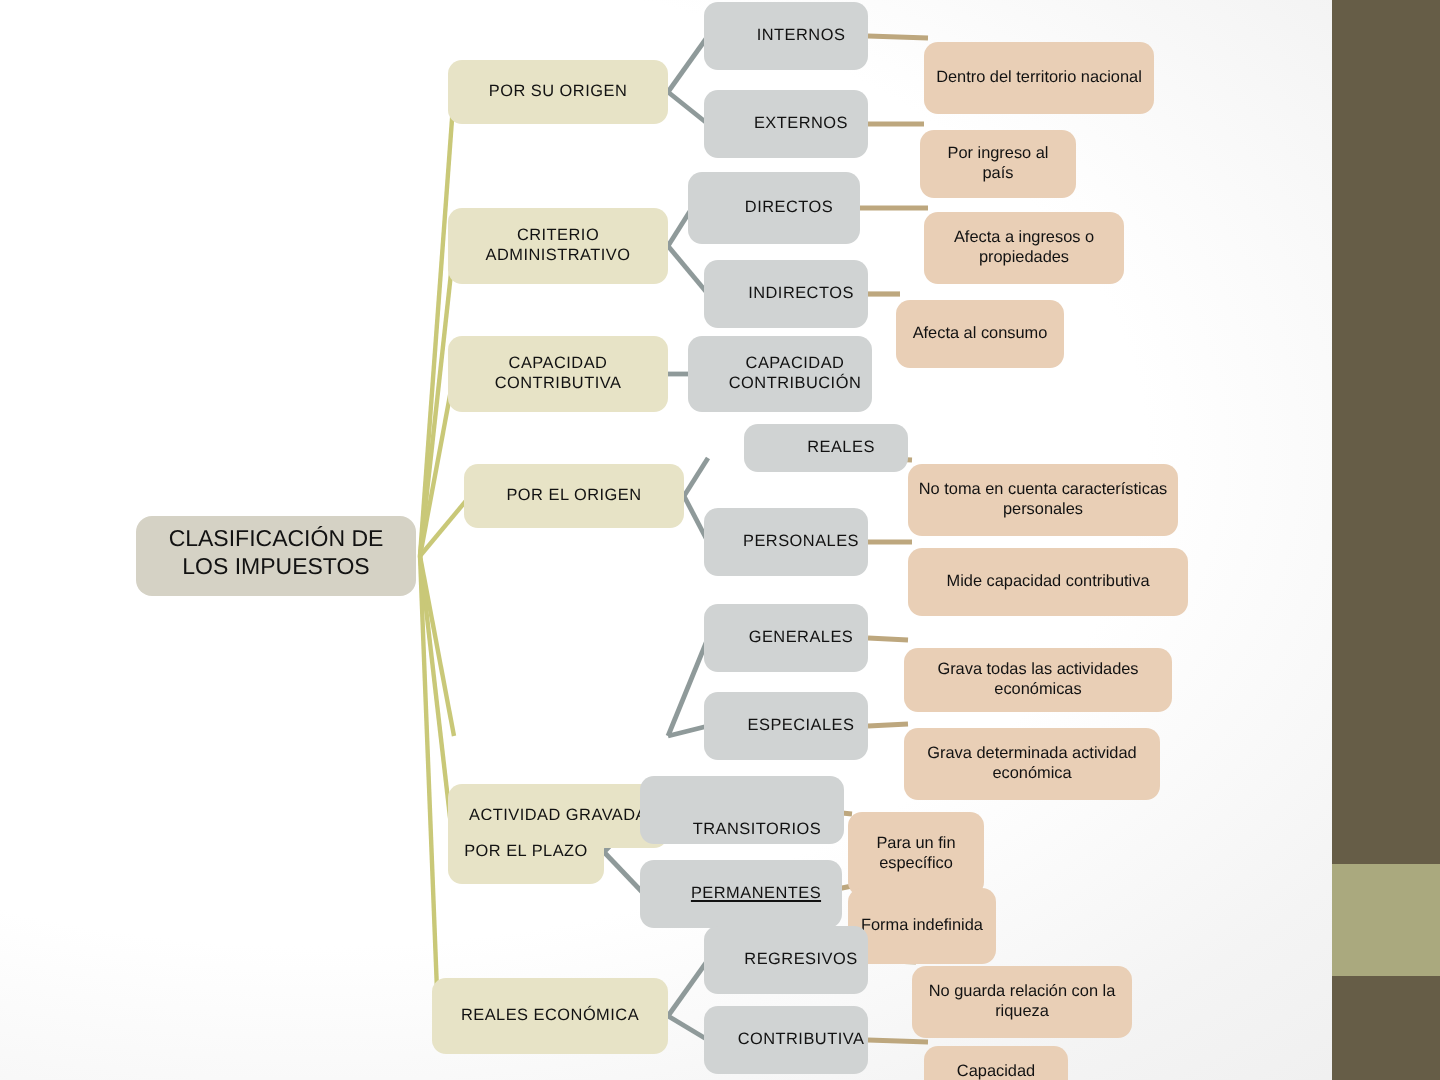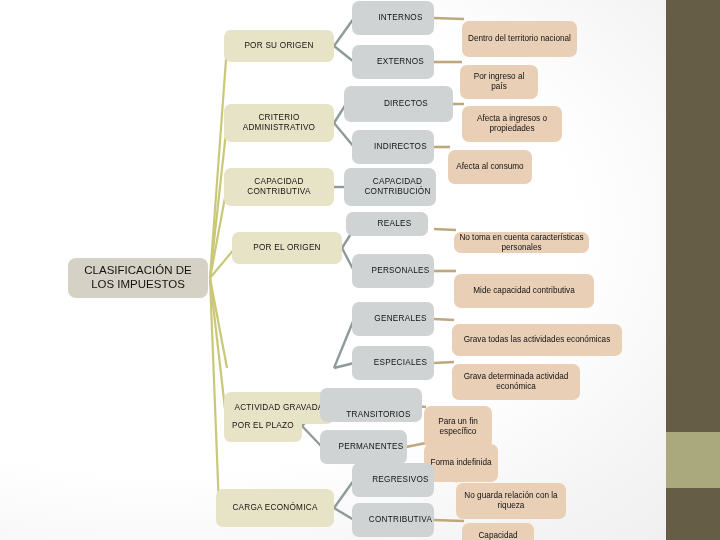--- a/index.html
+++ b/index.html
@@ -105,85 +105,85 @@
       </div>
       <div class="node lvl3" style="left: 352px; top: 45px; width: 82px; height: 34px;">
         <span>EXTERNOS</span>
       </div>
       <div class="node lvl4" style="left: 460px; top: 45px; width: 78px; height: 34px;">
         <span>Por ingreso al país</span>
       </div>
       <div class="node lvl2" style="left: 224px; top: 104px; width: 110px; height: 38px;">
         <span>CRITERIO ADMINISTRATIVO</span>
       </div>
-      <div class="node lvl3" style="left: 344px; top: 86px; width: 109px; height: 36px;">
+      <div class="node lvl3" style="left: 344px; top: 86px; width: 86px; height: 36px;">
         <span>DIRECTOS</span>
       </div>
       <div class="node lvl4" style="left: 462px; top: 86px; width: 100px; height: 36px;">
         <span>Afecta a ingresos o propiedades</span>
       </div>
       <div class="node lvl3" style="left: 352px; top: 130px; width: 82px; height: 34px;">
         <span>INDIRECTOS</span>
       </div>
       <div class="node lvl4" style="left: 448px; top: 130px; width: 84px; height: 34px;">
         <span>Afecta al consumo</span>
       </div>
       <div class="node lvl2" style="left: 224px; top: 168px; width: 110px; height: 38px;">
         <span>CAPACIDAD CONTRIBUTIVA</span>
       </div>
       <div class="node lvl3" style="left: 344px; top: 168px; width: 92px; height: 38px;">
         <span>CAPACIDAD CONTRIBUCIÓN</span>
       </div>
       <div class="node lvl2" style="left: 232px; top: 232px; width: 110px; height: 32px;">
         <span>POR EL ORIGEN</span>
       </div>
-      <div class="node lvl3" style="left: 346px; top: 212px; width: 82px; height: 24px;">
+      <div class="node lvl3" style="left: 372px; top: 212px; width: 82px; height: 24px;">
         <span>REALES</span>
       </div>
-      <div class="node lvl4" style="left: 454px; top: 212px; width: 135px; height: 21px;">
+      <div class="node lvl4" style="left: 454px; top: 212px; width: 135px; height: 36px;">
         <span>No toma en cuenta características personales</span>
       </div>
       <div class="node lvl3" style="left: 352px; top: 254px; width: 82px; height: 34px;">
         <span>PERSONALES</span>
       </div>
       <div class="node lvl4" style="left: 454px; top: 254px; width: 140px; height: 34px;">
         <span>Mide capacidad contributiva</span>
       </div>
       <div class="node lvl2" style="left: 224px; top: 352px; width: 110px; height: 32px; margin-top: 40px;">
         <span>ACTIVIDAD GRAVADA</span>
       </div>
       <div class="node lvl3" style="left: 352px; top: 302px; width: 82px; height: 34px;">
         <span>GENERALES</span>
       </div>
-      <div class="node lvl4" style="left: 452px; top: 304px; width: 170px; height: 32px;">
+      <div class="node lvl4" style="left: 452px; top: 304px; width: 134px; height: 32px;">
         <span>Grava todas las actividades económicas</span>
       </div>
       <div class="node lvl3" style="left: 352px; top: 346px; width: 82px; height: 34px;">
         <span>ESPECIALES</span>
       </div>
       <div class="node lvl4" style="left: 452px; top: 344px; width: 128px; height: 36px;">
         <span>Grava determinada actividad económica</span>
       </div>
       <div class="node lvl2" style="left: 224px; top: 410px; width: 78px; height: 32px;">
         <span>POR EL PLAZO</span>
       </div>
       <div class="node lvl3" style="left: 320px; top: 388px; width: 102px; height: 34px; align-items: flex-end;">
         <span>TRANSITORIOS</span>
       </div>
       <div class="node lvl4" style="left: 424px; top: 386px; width: 68px; height: 42px;">
         <span>Para un fin específico</span>
       </div>
-      <div class="node lvl3" style="left: 320px; top: 430px; width: 87px; height: 34px;">
+      <div class="node lvl3" style="left: 320px; top: 430px; width: 101px; height: 34px; text-decoration: underline;">
         <span>PERMANENTES</span>
       </div>
       <div class="node lvl4" style="left: 424px; top: 424px; width: 74px; height: 38px;">
         <span>Forma indefinida</span>
       </div>
       <div class="node lvl2" style="left: 216px; top: 489px; width: 118px; height: 38px;">
-        <span>CARGA ECONÓMICA</span>
+        <span>REALES ECONÓMICA</span>
       </div>
       <div class="node lvl3" style="left: 352px; top: 463px; width: 82px; height: 34px; text-align: center;">
         <span>REGRESIVOS</span>
       </div>
       <div class="node lvl4" style="left: 456px; top: 463px; width: 110px; height: 36px;">
         <span>No guarda relación con la riqueza</span>
       </div>
       <div class="node lvl3" style="left: 352px; top: 503px; width: 82px; height: 34px;">
         <span>CONTRIBUTIVA</span>
       </div>

